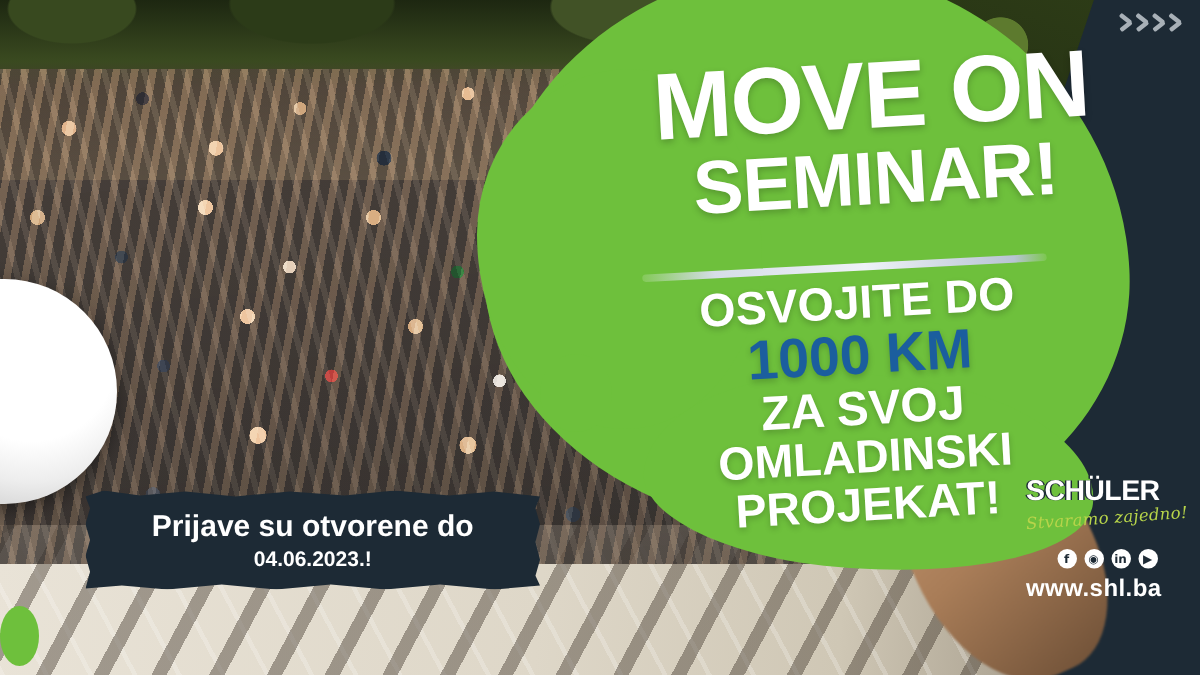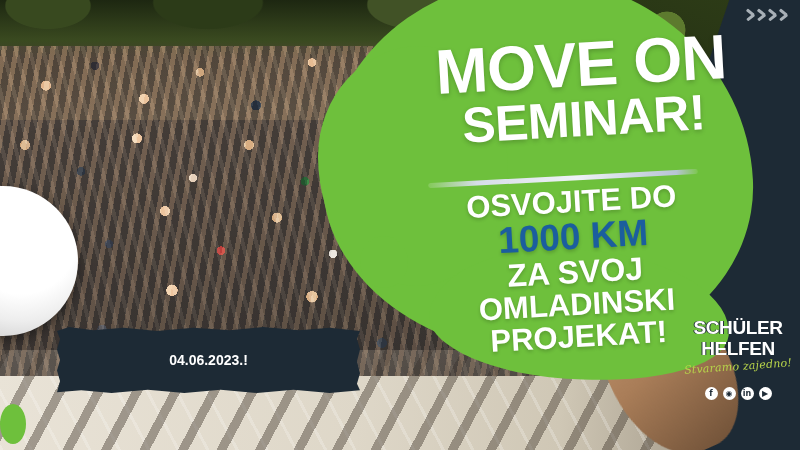--- a/index.html
+++ b/index.html
@@ -183,21 +183,21 @@
     color:#fff;display:flex;flex-direction:column;align-items:center;justify-content:center;
     clip-path:polygon(0% 6%,4% 0%,12% 5%,22% 1%,33% 6%,45% 1%,57% 5%,68% 0%,80% 5%,90% 1%,100% 6%,
                       99% 18%,100% 34%,99% 52%,100% 70%,99% 86%,100% 96%,
                       90% 100%,78% 95%,66% 100%,54% 95%,42% 100%,30% 95%,18% 100%,8% 96%,0% 99%,
                       1% 82%,0% 66%,1% 50%,0% 34%,1% 18%);
   }
   .date-l1{font-size:20px;font-weight:bold;line-height:1.18;}
   .date-l2{font-size:14px;font-weight:bold;line-height:1.18;}
 
   
-  .logo{position:absolute;right:8px;top:318px;width:108px;text-align:center;}
+  .logo{position:absolute;right:8px;top:318px;width:108px;}
   .logo-line{
     display:block;color:#fff;font-weight:bold;font-size:19px;letter-spacing:-.4px;
     line-height:1.0;margin-bottom:2px;
     text-shadow:1px 0 0 #1d2a35,-1px 0 0 #1d2a35;
   }
   .logo-tag{
     display:block;color:#b7d44a;font-family:"DejaVu Serif",serif;font-style:italic;
     font-size:11px;transform:rotate(-4deg);margin-top:2px;letter-spacing:.2px;
   }
   .socials{display:flex;gap:5px;justify-content:center;margin-top:14px;}
@@ -254,28 +254,29 @@
 
   <div class="subhead">
     <span class="l l1">OSVOJITE DO</span>
     <span class="l l2">1000 KM</span>
     <span class="l l3">ZA SVOJ</span>
     <span class="l l4">OMLADINSKI</span>
     <span class="l l5">PROJEKAT!</span>
   </div>
 
   <div class="datebox">
+    <span class="date-l1">Prijave su otvorene do</span>
     <span class="date-l2">04.06.2023.!</span>
   </div>
 
   <div class="logo">
     <span class="logo-line">SCHÜLER</span>
-    <span class="logo-line">HELFEN</span>
     <span class="logo-tag">Stvaramo zajedno!</span>
     <div class="socials">
       <span class="soc">f</span>
       <span class="soc">◉</span>
       <span class="soc">in</span>
       <span class="soc">▶</span>
     </div>
+    <span class="url">www.shl.ba</span>
   </div>
 
 </div>
 
 </body></html>

